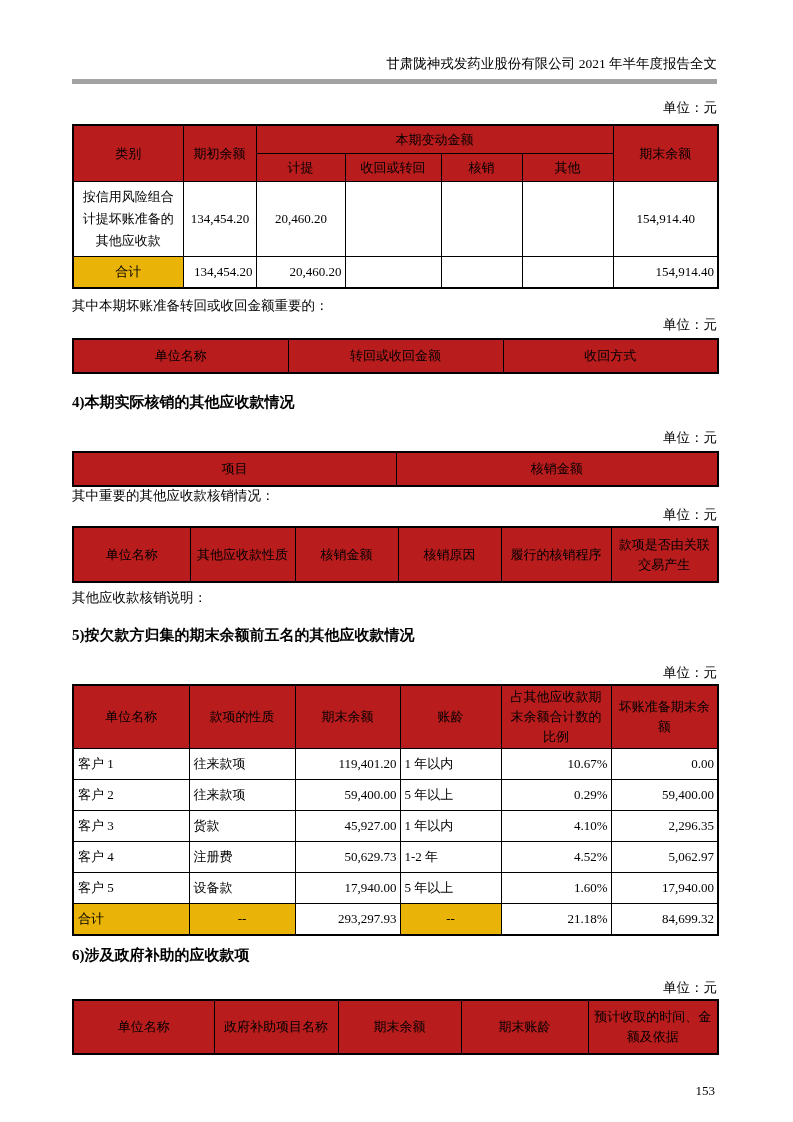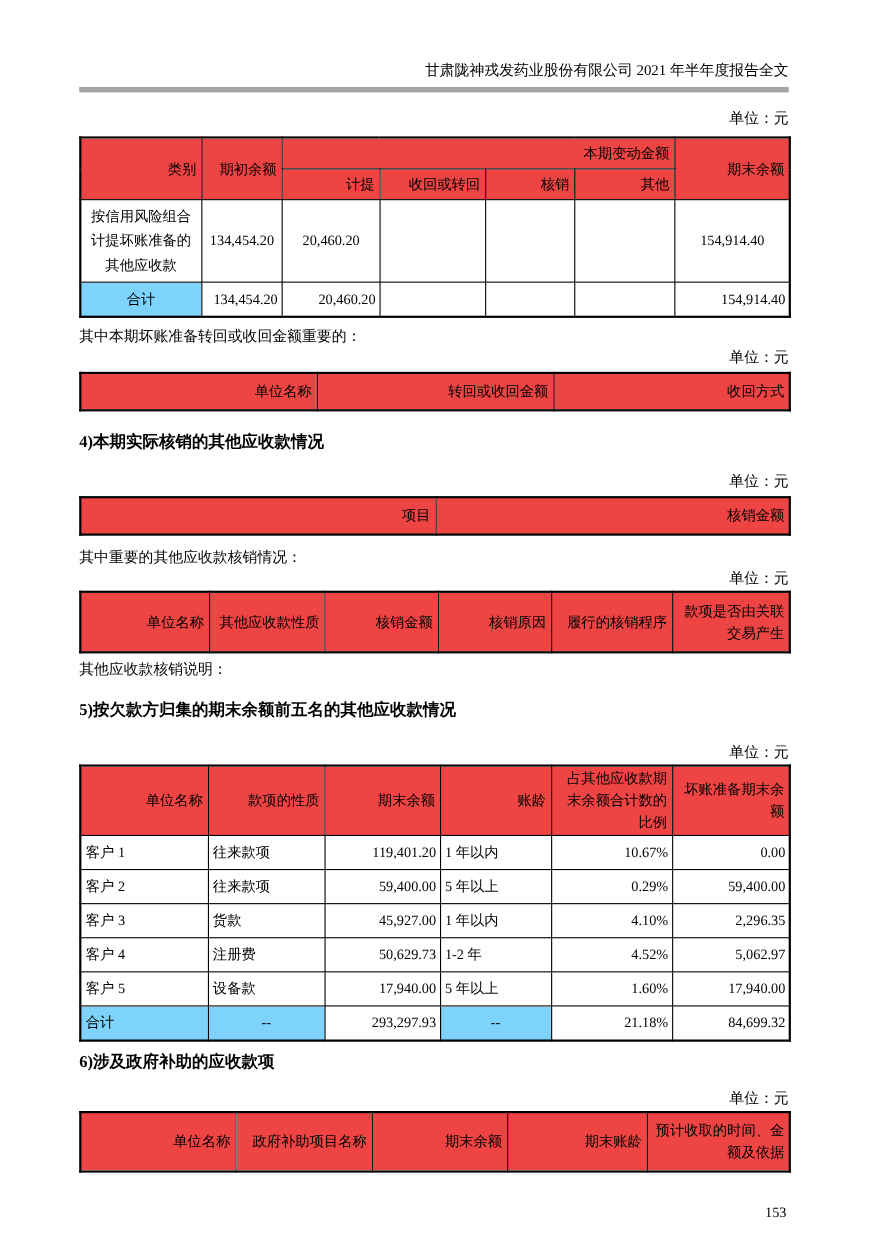--- a/index.html
+++ b/index.html
@@ -51,39 +51,39 @@
   th, td {
     border: 1px solid #000;
     font-size: 13px;
     font-weight: normal;
     padding: 1px 4px;
     overflow: hidden;
     line-height: 20px;
     vertical-align: middle;
   }
   th {
-    background: #ef4444;
-    text-align: right;
-  }
-  td.gray { background: #7dd3fc; }
+    background: #b91c1c;
+    text-align: center;
+  }
+  td.gray { background: #eab308; }
   .num    { text-align: right; padding-right: 3px; }
   .left   { text-align: left; }
   .center { text-align: center; }
   .cat-cell { line-height: 22px; }
 
   
   .u1 { margin-top: 15px; }
   .t1 { margin-top: 7px; }
   .p1 { margin-top: 8px; }
   .u2 { margin-top: 1px; }
   .t2 { margin-top: 4px; }
   .h4 { margin-top: 18px; }
   .u3 { margin-top: 17px; }
   .t3 { margin-top: 4px; }
-  .p2 { margin-top: 11px; }
+  .p2 { margin-top: 0; }
   .u4 { margin-top: 1px; }
   .t4 { margin-top: 2px; }
   .p3 { margin-top: 6px; }
   .h5 { margin-top: 18px; }
   .u5 { margin-top: 19px; }
   .t5 { margin-top: 2px; }
   .h6 { margin-top: 9px; }
   .u6 { margin-top: 14px; }
   .t6 { margin-top: 2px; }
   .page-number {

